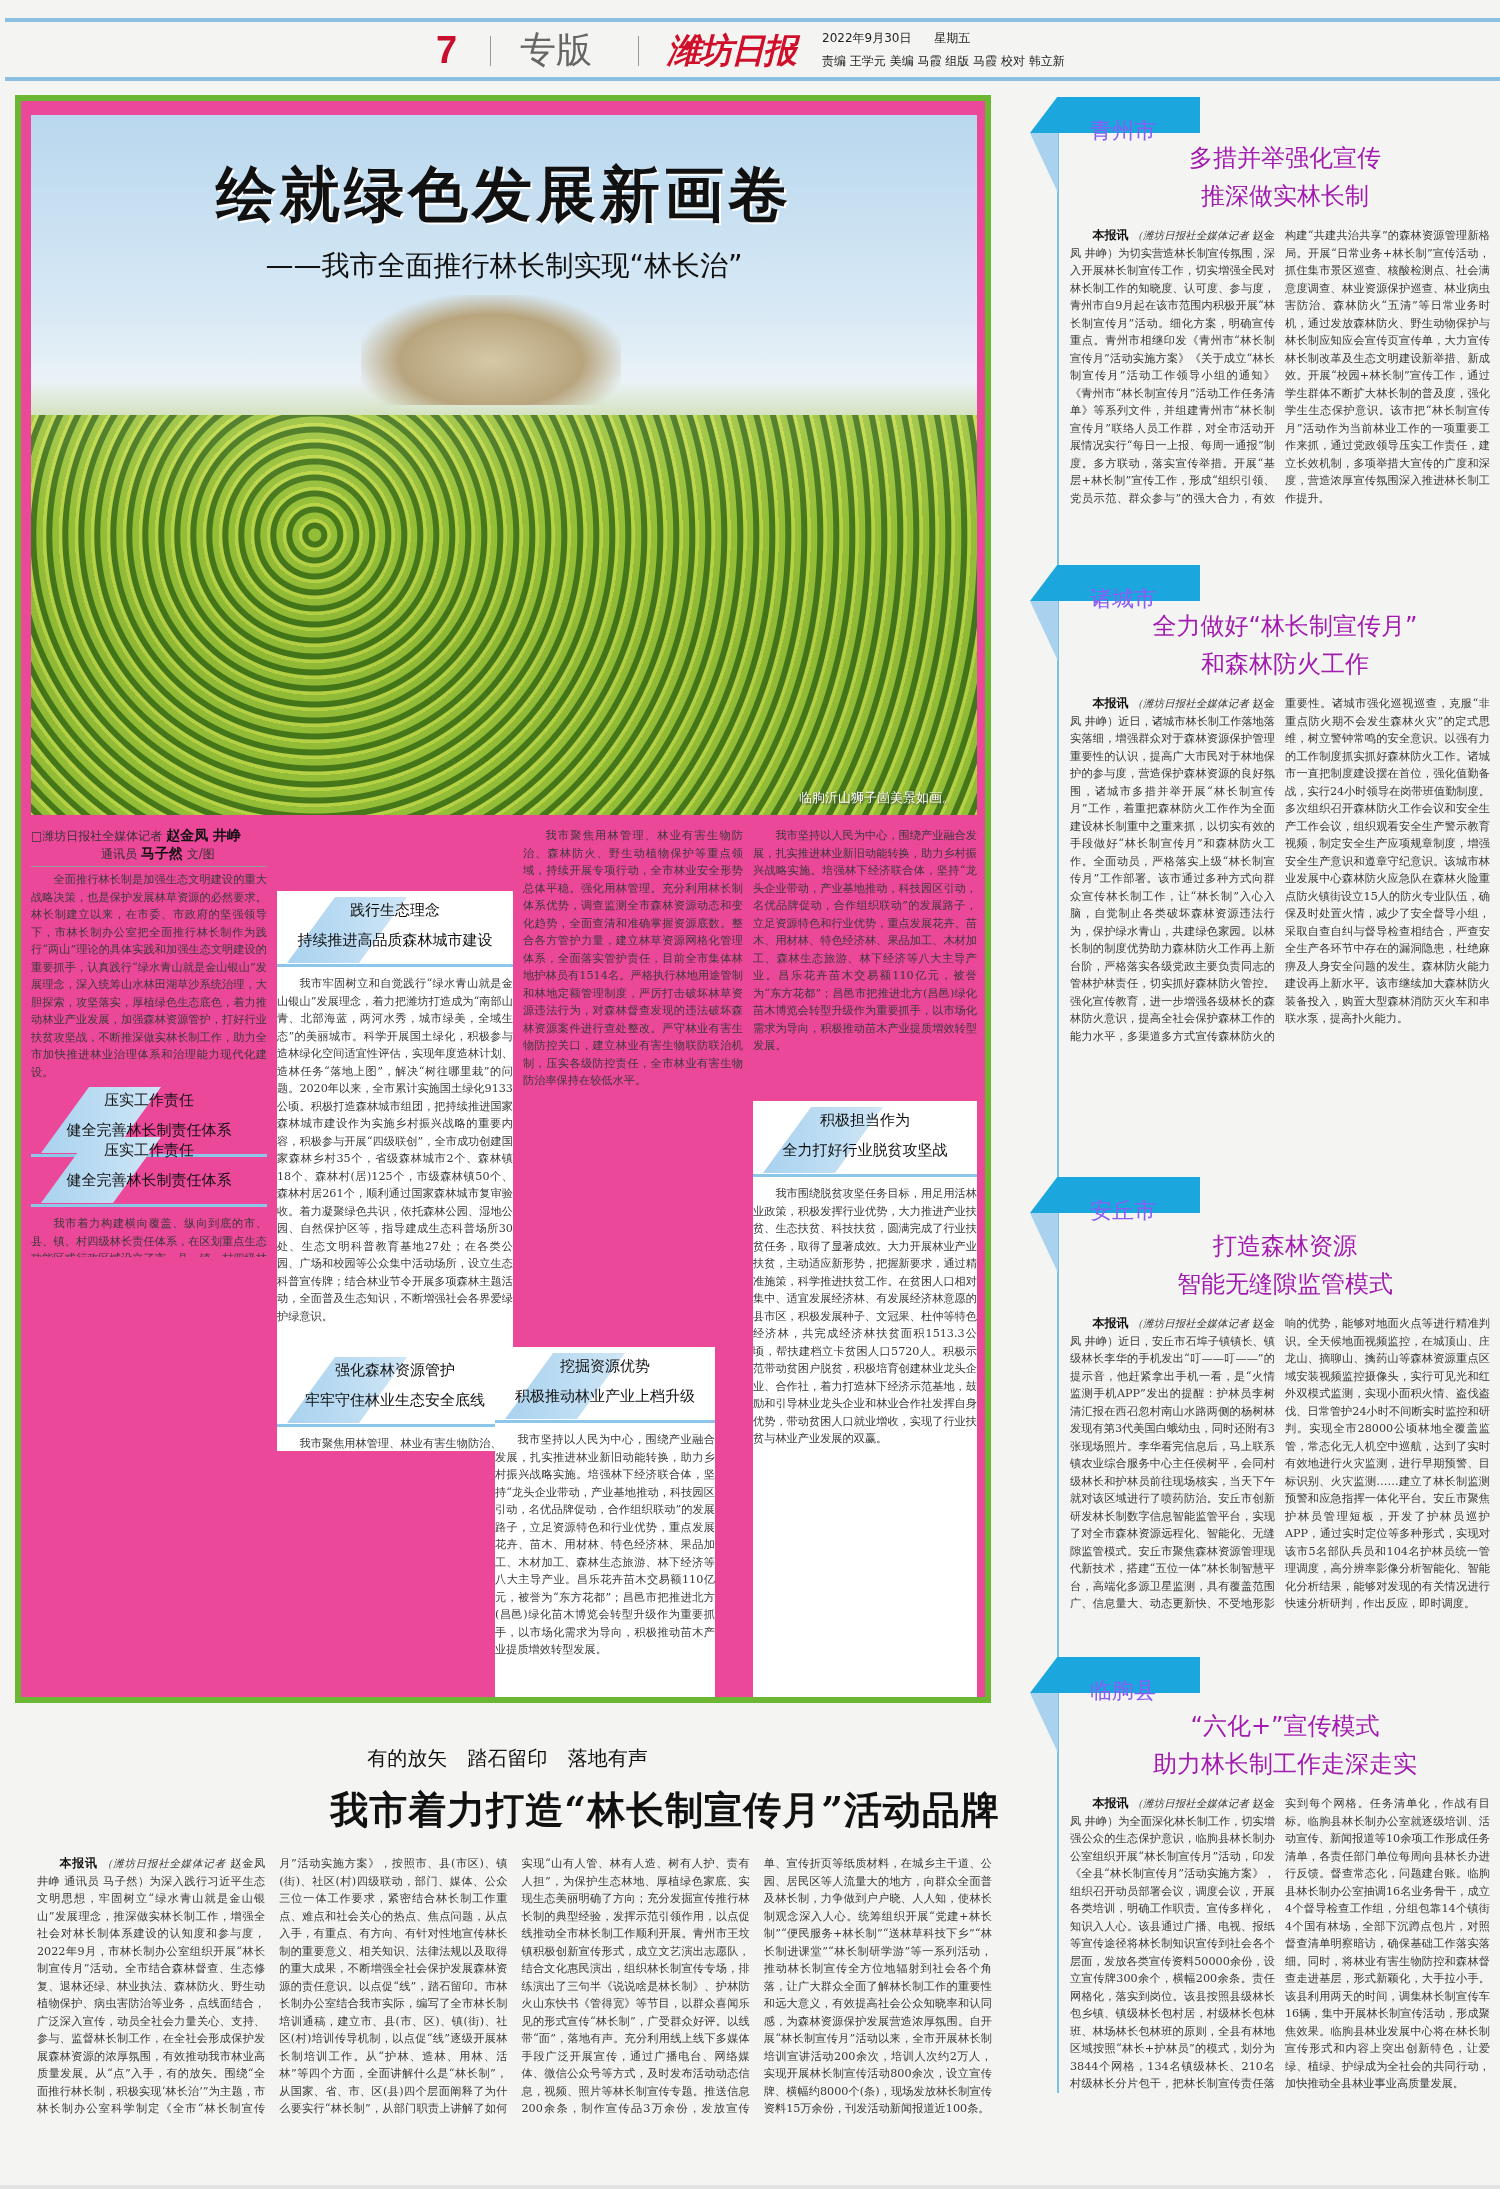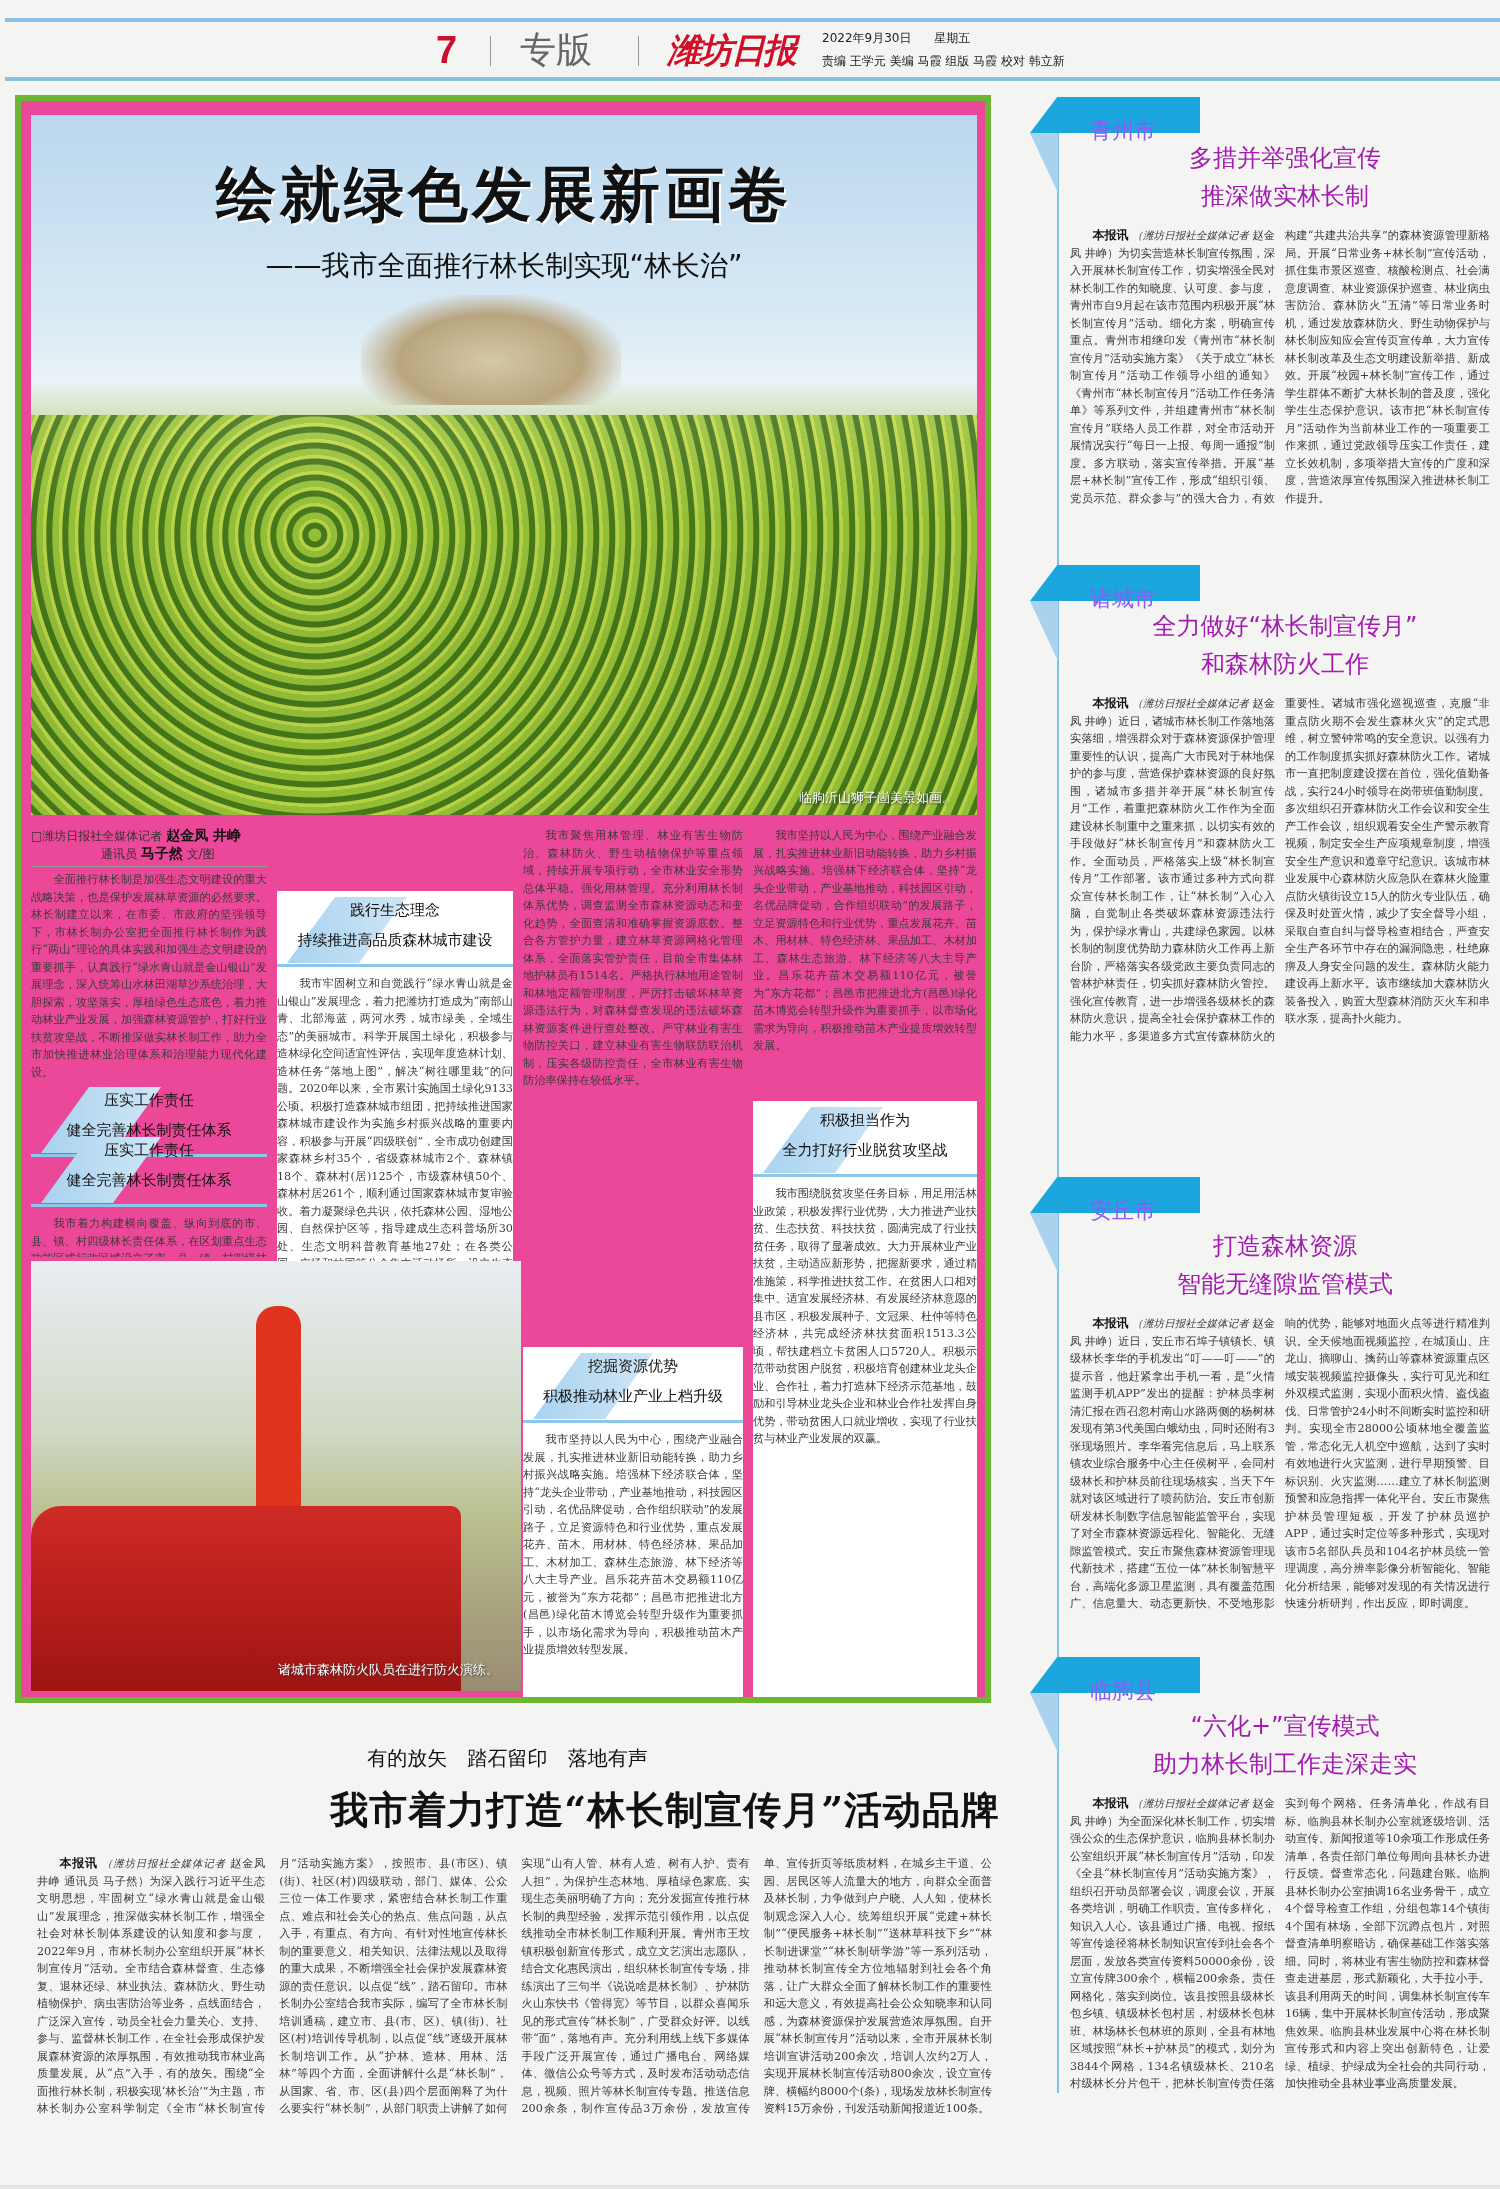--- a/index.html
+++ b/index.html
@@ -113,21 +113,21 @@
         <div class="bar"></div>
       <div class="t1">强化森林资源管护</div>
       <div class="t2">牢牢守住林业生态安全底线</div>
     </div>
     <p>我市聚焦用林管理、林业有害生物防治、森林防火、野生动植物保护等重点领域，持续开展专项行动，全市林业安全形势总体平稳。强化用林管理。充分利用林长制体系优势，调查监测全市森林资源动态和变化趋势，全面查清和准确掌握资源底数。整合各方管护力量，建立林草资源网格化管理体系，全面落实管护责任，目前全市集体林地护林员有1514名。严格执行林地用途管制和林地定额管理制度，严厉打击破坏林草资源违法行为，对森林督查发现的违法破坏森林资源案件进行查处整改。严守林业有害生物防控关口，建立林业有害生物联防联治机制，压实各级防控责任，全市林业有害生物防治率保持在较低水平。</p>
   </div>
 
   <div class="col" style="left:502px;top:726px;width:220px;height:520px">
     <p>我市聚焦用林管理、林业有害生物防治、森林防火、野生动植物保护等重点领域，持续开展专项行动，全市林业安全形势总体平稳。强化用林管理。充分利用林长制体系优势，调查监测全市森林资源动态和变化趋势，全面查清和准确掌握资源底数。整合各方管护力量，建立林草资源网格化管理体系，全面落实管护责任，目前全市集体林地护林员有1514名。严格执行林地用途管制和林地定额管理制度，严厉打击破坏林草资源违法行为，对森林督查发现的违法破坏森林资源案件进行查处整改。严守林业有害生物防控关口，建立林业有害生物联防联治机制，压实各级防控责任，全市林业有害生物防治率保持在较低水平。</p>
   </div>
-  <div class="col" style="left:502px;top:1246px;width:220px;height:350px;background:#fff">
+  <div class="col" style="left:474px;top:1246px;width:220px;height:350px;background:#fff">
     <div class="subhead">
       <div class="slash"></div>
         <div class="bar"></div>
       <div class="t1">挖掘资源优势</div>
       <div class="t2">积极推动林业产业上档升级</div>
     </div>
     <p>我市坚持以人民为中心，围绕产业融合发展，扎实推进林业新旧动能转换，助力乡村振兴战略实施。培强林下经济联合体，坚持“龙头企业带动，产业基地推动，科技园区引动，名优品牌促动，合作组织联动”的发展路子，立足资源特色和行业优势，重点发展花卉、苗木、用材林、特色经济林、果品加工、木材加工、森林生态旅游、林下经济等八大主导产业。昌乐花卉苗木交易额110亿元，被誉为“东方花都”；昌邑市把推进北方(昌邑)绿化苗木博览会转型升级作为重要抓手，以市场化需求为导向，积极推动苗木产业提质增效转型发展。</p>
   </div>
 
   <div class="col" style="left:732px;top:726px;width:224px;height:280px">
@@ -136,25 +136,20 @@
   <div class="col" style="left:732px;top:1000px;width:224px;height:596px;background:#fff">
     <div class="subhead">
       <div class="slash"></div>
         <div class="bar"></div>
       <div class="t1">积极担当作为</div>
       <div class="t2">全力打好行业脱贫攻坚战</div>
     </div>
     <p>我市围绕脱贫攻坚任务目标，用足用活林业政策，积极发挥行业优势，大力推进产业扶贫、生态扶贫、科技扶贫，圆满完成了行业扶贫任务，取得了显著成效。大力开展林业产业扶贫，主动适应新形势，把握新要求，通过精准施策，科学推进扶贫工作。在贫困人口相对集中、适宜发展经济林、有发展经济林意愿的县市区，积极发展种子、文冠果、杜仲等特色经济林，共完成经济林扶贫面积1513.3公顷，帮扶建档立卡贫困人口5720人。积极示范带动贫困户脱贫，积极培育创建林业龙头企业、合作社，着力打造林下经济示范基地，鼓励和引导林业龙头企业和林业合作社发挥自身优势，带动贫困人口就业增收，实现了行业扶贫与林业产业发展的双赢。</p>
   </div>
 
-  <div class="photo2">
-    <div class="man"></div>
-    <div class="truck"></div>
-    <div class="cap">诸城市森林防火队员在进行防火演练。</div>
-  </div>
 </div>
 
 <div class="bottom-art">
   <div class="kicker">有的放矢 踏石留印 落地有声</div>
   <div class="big-title">我市着力打造“林长制宣传月”活动品牌</div>
   <div style="position:absolute;left:22px;top:140px;width:955px;height:330px;column-count:4;column-gap:14px;font-size:11.2px;line-height:17.5px;color:#3a3a3a;text-align:justify;overflow:hidden">
     <p style="text-indent:2em"><span class="lead">本报讯</span> <span class="agency">（潍坊日报社全媒体记者</span> <span>赵金凤 井峥 通讯员 马子然）为深入践行习近平生态文明思想，牢固树立“绿水青山就是金山银山”发展理念，推深做实林长制工作，增强全社会对林长制体系建设的认知度和参与度，2022年9月，市林长制办公室组织开展“林长制宣传月”活动。全市结合森林督查、生态修复、退林还绿、林业执法、森林防火、野生动植物保护、病虫害防治等业务，点线面结合，广泛深入宣传，动员全社会力量关心、支持、参与、监督林长制工作，在全社会形成保护发展森林资源的浓厚氛围，有效推动我市林业高质量发展。从“点”入手，有的放矢。围绕“全面推行林长制，积极实现‘林长治’”为主题，市林长制办公室科学制定《全市“林长制宣传月”活动实施方案》，按照市、县(市区)、镇(街)、社区(村)四级联动，部门、媒体、公众三位一体工作要求，紧密结合林长制工作重点、难点和社会关心的热点、焦点问题，从点入手，有重点、有方向、有针对性地宣传林长制的重要意义、相关知识、法律法规以及取得的重大成果，不断增强全社会保护发展森林资源的责任意识。以点促“线”，踏石留印。市林长制办公室结合我市实际，编写了全市林长制培训通稿，建立市、县(市、区)、镇(街)、社区(村)培训传导机制，以点促“线”逐级开展林长制培训工作。从“护林、造林、用林、活林”等四个方面，全面讲解什么是“林长制”，从国家、省、市、区(县)四个层面阐释了为什么要实行“林长制”，从部门职责上讲解了如何实现“山有人管、林有人造、树有人护、责有人担”，为保护生态林地、厚植绿色家底、实现生态美丽明确了方向；充分发掘宣传推行林长制的典型经验，发挥示范引领作用，以点促线推动全市林长制工作顺利开展。青州市王坟镇积极创新宣传形式，成立文艺演出志愿队，结合文化惠民演出，组织林长制宣传专场，排练演出了三句半《说说啥是林长制》、护林防火山东快书《管得宽》等节目，以群众喜闻乐见的形式宣传“林长制”，广受群众好评。以线带“面”，落地有声。充分利用线上线下多媒体手段广泛开展宣传，通过广播电台、网络媒体、微信公众号等方式，及时发布活动动态信息，视频、照片等林长制宣传专题。推送信息200余条，制作宣传品3万余份，发放宣传单、宣传折页等纸质材料，在城乡主干道、公园、居民区等人流量大的地方，向群众全面普及林长制，力争做到户户晓、人人知，使林长制观念深入人心。统筹组织开展“党建+林长制”“便民服务+林长制”“送林草科技下乡”“林长制进课堂”“林长制研学游”等一系列活动，推动林长制宣传全方位地辐射到社会各个角落，让广大群众全面了解林长制工作的重要性和远大意义，有效提高社会公众知晓率和认同感，为森林资源保护发展营造浓厚氛围。自开展“林长制宣传月”活动以来，全市开展林长制培训宣讲活动200余次，培训人次约2万人，实现开展林长制宣传活动800余次，设立宣传牌、横幅约8000个(条)，现场发放林长制宣传资料15万余份，刊发活动新闻报道近100条。</span></p>
   </div>
 </div>
 

